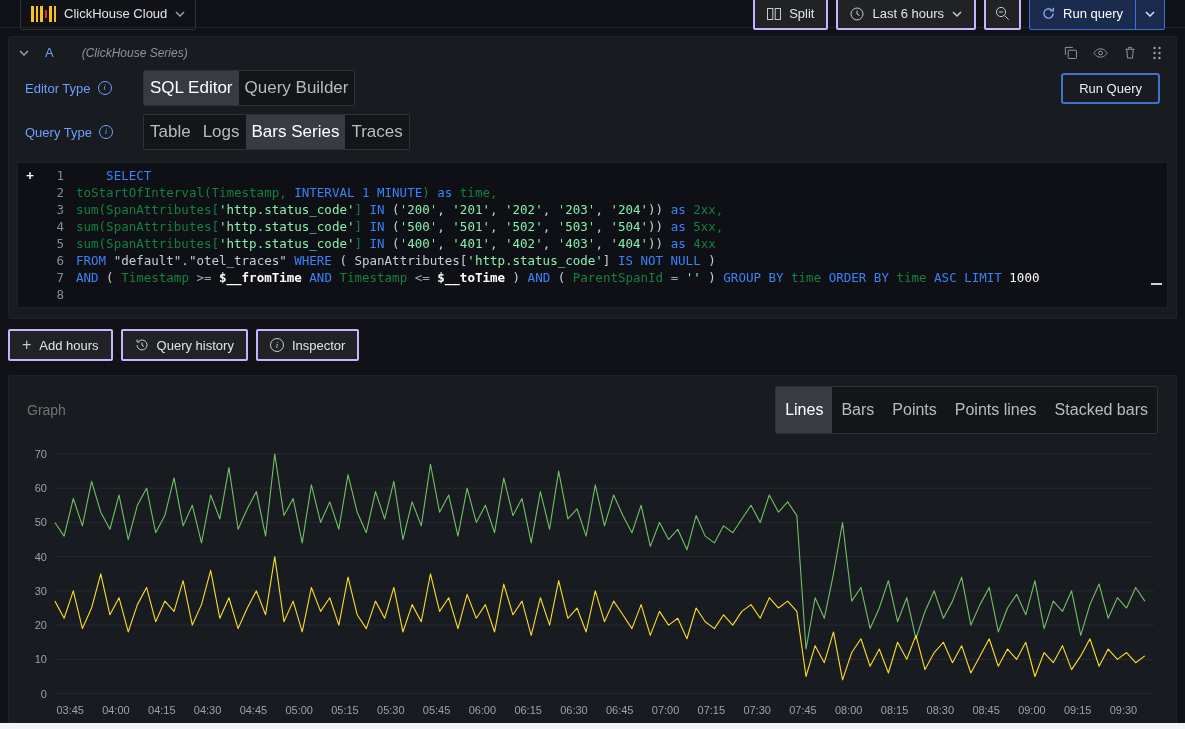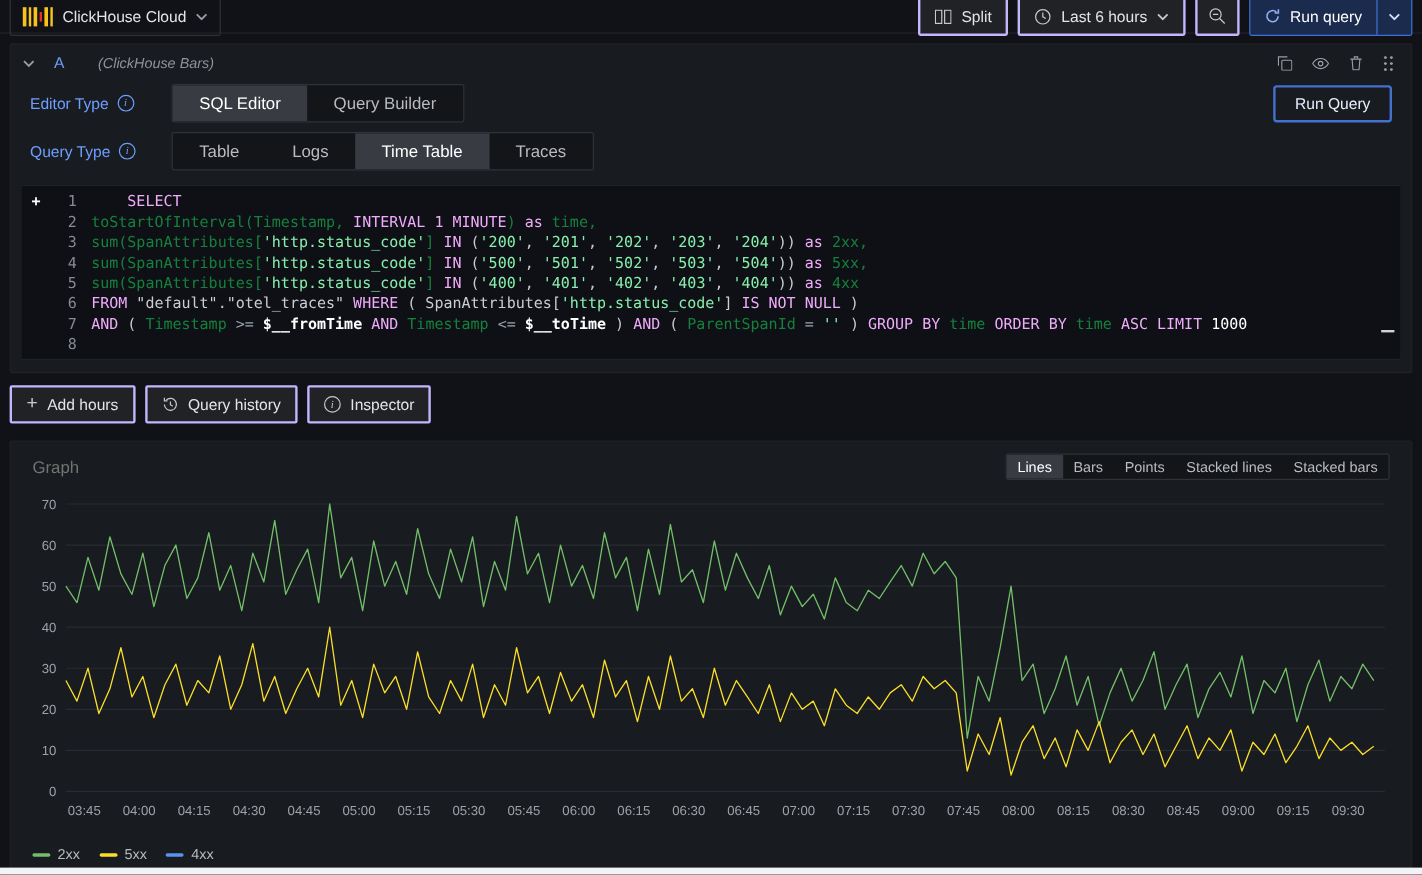--- a/index.html
+++ b/index.html
@@ -6,21 +6,21 @@
   html,body { width:1185px; height:729px; }
   body {
     background:#111217; color:#d8d9da;
     font-family:"Liberation Sans", sans-serif; font-size:13px;
     overflow:hidden; position:relative;
   }
   svg { display:block; }
 
   
   .topbar { height:28px; display:flex; align-items:center; justify-content:space-between;
-            padding:0 8px; border-bottom:1px solid #202227; }
+            padding:0 20px; border-bottom:1px solid #202227; }
   .ds-picker { display:flex; align-items:center; gap:8px; height:32px; padding:0 10px;
                border:1px solid #2f3237; border-radius:2px; cursor:pointer; }
   .ch-logo { display:flex; gap:2px; align-items:center; height:18px; }
   .ch-logo i { width:2.5px; height:16px; background:#f6c21c; display:block; }
   .ch-logo i.red { height:8px; background:#e0342b; }
   .ds-name { color:#e3e4e6; font-weight:500; }
   .topbar-right { display:flex; align-items:center; gap:8px; }
   .btn { height:32px; display:inline-flex; align-items:center; gap:8px; padding:0 12px;
          background:#202226; border:2px solid #c4b5fd; border-radius:2px;
          color:#e3e4e6; font-size:13px; font-weight:500; cursor:pointer; white-space:nowrap; }
@@ -40,52 +40,52 @@
   .q-header-icons { margin-left:auto; display:flex; gap:16px; align-items:center; padding-right:4px; }
   .q-header-icons > span { cursor:pointer; display:inline-flex; }
 
   .q-row { display:flex; align-items:center; padding:4px 16px; }
   .q-label { width:118px; color:#6e9fff; font-size:13px; font-weight:500;
              display:flex; align-items:flex-start; gap:7px; flex:none; }
   .info-icon { width:14px; height:14px; border:1px solid currentColor; border-radius:50%;
                font-size:9px; line-height:1; display:inline-flex; align-items:center;
                justify-content:center; font-family:"Liberation Serif", serif; font-style:italic; }
   .seg { display:flex; border:1px solid #2f3237; border-radius:2px; overflow:hidden; background:#131519; }
-  .seg-btn { background:transparent; border:none; color:#b8bbc1; padding:7px 22px; font-size:14px;
+  .seg-btn { background:transparent; border:none; color:#b8bbc1; padding:7px 6px; font-size:17px;
              font-family:inherit; cursor:pointer; }
   .seg-btn.selected { background:#383b42; color:#fff; font-weight:500; }
   .run-query-panel { margin-left:auto; background:#181b1f; border:2px solid #4470cf; border-radius:3px;
                      color:#e9efff; font-weight:500; font-size:13px; padding:6px 16px;
                      font-family:inherit; cursor:pointer; }
 
   
   .code { margin:8px 8px 10px; background:#0e1015; border:1px solid #1f2126;
           font-family:"DejaVu Sans Mono", monospace; font-size:12.5px; line-height:17px;
           padding:4px 0 4px; position:relative; min-height:145px; cursor:text; }
   .code-row { display:flex; white-space:pre; }
   .gutter-plus { width:24px; text-align:center; color:#fff; font-weight:bold; flex:none; }
   .lineno { width:22px; text-align:right; color:#868b93; padding-right:12px; flex:none; box-sizing:content-box; }
-  .tk-kw { color:#f0abfc; }
+  .tk-kw { color:#3b82f6; }
   .tk-id { color:#15803d; }
   .tk-str { color:#86efac; }
   .tk-pl { color:#c9ccd1; }
   .tk-op { color:#9aa3ad; }
   .tk-var { color:#ffffff; font-weight:bold; }
   .tk-num { color:#ffffff;margin-top:32px; }
   .code-resize-dash { position:absolute; right:5px; bottom:22px; width:11px; height:2px; background:#cfd2d6; }
 
   
   .actions-row { display:flex; gap:8px; margin:10px 8px 14px; }
   .plus-glyph { font-size:16px; line-height:1; color:#c7c9cd; }
 
   
   .graph-panel { padding:8px 10px 6px; }
   .graph-header { display:flex; justify-content:space-between; align-items:center; padding:2px 8px 8px; }
   .graph-title { font-size:14px; font-weight:500; color:#737373; }
-  .mode-seg .seg-btn { padding:3px 9px; font-size:12px; }
+  .mode-seg .seg-btn { padding:14px 9px; font-size:16px; }
   #chart { width:100%; }
   .legend { display:flex; gap:16px; padding:2px 8px 4px; align-items:center; }
   .legend-item { display:flex; gap:6px; align-items:center; font-size:12px; color:#b6b9bf; cursor:pointer; }
   .legend-swatch { width:15px; height:3px; border-radius:2px; display:inline-block; }
 
   .bottom-strip { position:absolute; left:0; bottom:0; width:100%; height:6px; background:#f2f3f4; }
 </style>
 </head>
 <body>
 
@@ -159,21 +159,21 @@
 </header>
 
 <section class="panel">
   <div class="q-header">
     <span>
       <svg width="10" height="6" viewBox="0 0 10 6" fill="none">
           <path d="M1 1l4 4 4-4" stroke="#9aa0a6" stroke-width="1.5"></path>
         </svg>
     </span>
     <span class="ref-id">A</span>
-    <span class="ds-hint">(ClickHouse Bars)</span>
+    <span class="ds-hint">(ClickHouse Series)</span>
     <span class="q-header-icons">
       <span>
         <svg width="13" height="13" viewBox="0 0 14 14" fill="none" stroke="#9aa0a6">
             <rect x="4.5" y="4.5" width="9" height="9" rx="1"></rect>
             <path d="M9.5 1.5h-8v8"></path>
           </svg>
       </span>
       <span>
         <svg width="15" height="12" viewBox="0 0 16 12" fill="none" stroke="#9aa0a6">
             <path d="M1 6s2.5-4.5 7-4.5S15 6 15 6s-2.5 4.5-7 4.5S1 6 1 6z"></path>
@@ -213,21 +213,21 @@
   </div>
 
   <div class="q-row">
     <span class="q-label">
       <span>Query Type</span>
       <span class="info-icon">i</span>
     </span>
     <div class="seg">
       <button class="seg-btn">Table</button>
       <button class="seg-btn">Logs</button>
-      <button class="seg-btn selected">Time Table</button>
+      <button class="seg-btn selected">Bars Series</button>
       <button class="seg-btn">Traces</button>
     </div>
   </div>
 
   <div class="code">
     <div id="code-lines">
         <div class="code-row"><span class="gutter-plus">+</span><span class="lineno">1</span><span class="code-content"><span class="tk-pl">    </span><span class="tk-kw">SELECT</span></span></div>
         <div class="code-row"><span class="gutter-plus"></span><span class="lineno">2</span><span class="code-content"><span class="tk-id">toStartOfInterval(Timestamp, </span><span class="tk-kw">INTERVAL 1 MINUTE</span><span class="tk-id">) </span><span class="tk-kw">as </span><span class="tk-id">time,</span></span></div>
         <div class="code-row"><span class="gutter-plus"></span><span class="lineno">3</span><span class="code-content"><span class="tk-id">sum(SpanAttributes[</span><span class="tk-str">'http.status_code'</span><span class="tk-id">] </span><span class="tk-kw">IN </span><span class="tk-pl">(</span><span class="tk-str">'200'</span><span class="tk-pl">, </span><span class="tk-str">'201'</span><span class="tk-pl">, </span><span class="tk-str">'202'</span><span class="tk-pl">, </span><span class="tk-str">'203'</span><span class="tk-pl">, </span><span class="tk-str">'204'</span><span class="tk-pl">)) </span><span class="tk-kw">as </span><span class="tk-id">2xx,</span></span></div>
         <div class="code-row"><span class="gutter-plus"></span><span class="lineno">4</span><span class="code-content"><span class="tk-id">sum(SpanAttributes[</span><span class="tk-str">'http.status_code'</span><span class="tk-id">] </span><span class="tk-kw">IN </span><span class="tk-pl">(</span><span class="tk-str">'500'</span><span class="tk-pl">, </span><span class="tk-str">'501'</span><span class="tk-pl">, </span><span class="tk-str">'502'</span><span class="tk-pl">, </span><span class="tk-str">'503'</span><span class="tk-pl">, </span><span class="tk-str">'504'</span><span class="tk-pl">)) </span><span class="tk-kw">as </span><span class="tk-id">5xx,</span></span></div>
@@ -261,21 +261,21 @@
   </button>
 </div>
 
 <section class="panel graph-panel">
   <div class="graph-header">
     <span class="graph-title">Graph</span>
     <div class="seg mode-seg">
       <button class="seg-btn selected">Lines</button>
       <button class="seg-btn">Bars</button>
       <button class="seg-btn">Points</button>
-      <button class="seg-btn">Stacked lines</button>
+      <button class="seg-btn">Points lines</button>
       <button class="seg-btn">Stacked bars</button>
     </div>
   </div>
   <div id="chart">
       <svg viewBox="0 0 1149 296" width="100%">
         <line x1="36" x2="1137" y1="252" y2="252" stroke="rgba(204,204,220,0.09)" stroke-width="1"></line>
         <text x="28" y="256" text-anchor="end" fill="#9da2a8" font-size="11" font-family="Liberation Sans, sans-serif">0</text>
         <line x1="36" x2="1137" y1="217.71428571428572" y2="217.71428571428572" stroke="rgba(204,204,220,0.09)" stroke-width="1"></line>
         <text x="28" y="221.71428571428572" text-anchor="end" fill="#9da2a8" font-size="11" font-family="Liberation Sans, sans-serif">10</text>
         <line x1="36" x2="1137" y1="183.42857142857144" y2="183.42857142857144" stroke="rgba(204,204,220,0.09)" stroke-width="1"></line>

